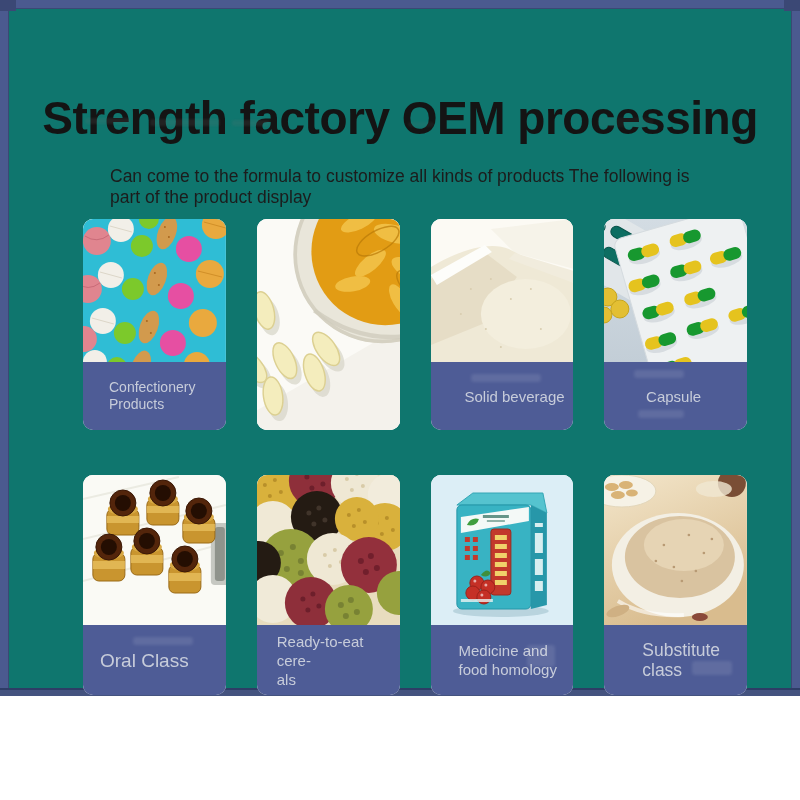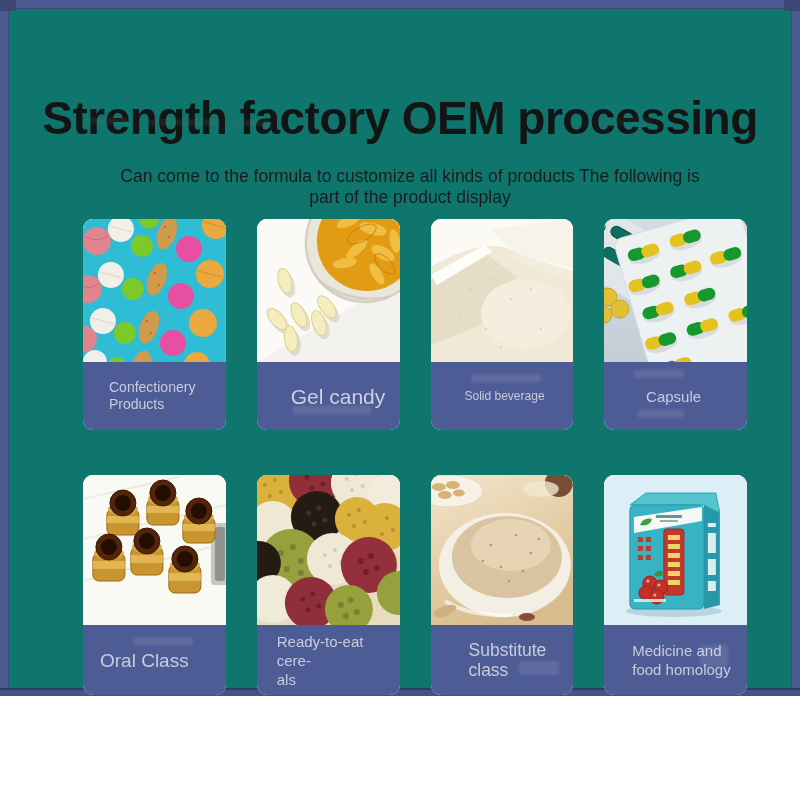--- a/index.html
+++ b/index.html
@@ -9,36 +9,36 @@
   .frame-top{position:absolute;top:0;left:0;right:0;height:8px;background:#4b5a8f;border-bottom:1px solid #3b4974;}
   .frame-bottom{position:absolute;bottom:0;left:0;right:0;height:6px;background:#44537f;border-top:2px solid #2e3c66;}
   .frame-left{position:absolute;top:0;left:0;bottom:0;width:8px;background:#4b5a8f;border-right:1px solid #3b4974;}
   .frame-right{position:absolute;top:0;right:0;bottom:0;width:8px;background:#4b5a8f;border-left:1px solid #3b4974;}
   .corner{position:absolute;top:0;width:16px;height:11px;background:#3b4875;}
   .corner.tl{left:0;} .corner.tr{right:0;}
 
   .title{position:absolute;top:62px;left:8px;right:8px;text-align:center;
          font-size:46px;line-height:50px;color:#141414;letter-spacing:-0.5px;white-space:nowrap;}
   .subtitle{position:absolute;left:110px;top:148px;width:600px;font-size:17.5px;line-height:21px;
-            color:#1c1c1c;white-space:pre-line;text-align:center;}
+            color:#1c1c1c;white-space:pre-line;}
   .footer{position:absolute;left:145px;top:712px;width:570px;font-size:17.5px;line-height:22px;
           color:#1c1c1c;white-space:pre-line;}
 
   .ghost{position:absolute;background:rgba(110,110,110,0.16);filter:blur(1px);border-radius:2px;}
 
   .grid{position:absolute;left:83px;top:219px;width:664px;display:grid;
         grid-template-columns:repeat(4,1fr);grid-template-rows:211px 220px;column-gap:31px;row-gap:45px;}
   .card{border-radius:10px;overflow:hidden;display:flex;flex-direction:column;background:#fff;}
   .card-img{flex:1;position:relative;background:#eee;}
   .card-img svg{position:absolute;inset:0;width:100%;height:100%;display:block;}
   .card-band{position:relative;height:68px;background:#4e5c96;color:#c7ccda;display:flex;align-items:center;
              padding:0 8px 0 26px;font-size:14px;line-height:17px;white-space:pre-line;}
   .row2 .card-band{height:70px;}
   .band-gel{font-size:21px;color:#ccd1df;padding-left:34px;}
-  .band-solid{font-size:12px;padding-left:34px;}
+  .band-solid{font-size:15px;padding-left:34px;}
   .band-capsule{font-size:15px;justify-content:center;padding-left:4px;}
   .band-oral{font-size:19px;padding-left:17px;}
   .band-cereal{font-size:15px;line-height:19px;padding-left:20px;}
   .band-medicine{font-size:15px;line-height:19px;padding-left:28px;}
   .band-substitute{font-size:17.5px;line-height:20px;padding-left:38px;}
   .smudge{position:absolute;background:rgba(255,255,255,0.10);filter:blur(1.5px);border-radius:3px;}
 </style>
 </head>
 <body>
 
@@ -143,21 +143,20 @@
           <g fill="#f4edbd" stroke="#dcd092">
             <ellipse cx="28" cy="62" rx="6.5" ry="13" transform="rotate(-15 28 62)"></ellipse>
             <ellipse cx="20" cy="100" rx="6.5" ry="13" transform="rotate(-40 20 100)"></ellipse>
             <ellipse cx="42" cy="96" rx="6.5" ry="13" transform="rotate(-25 42 96)"></ellipse>
             <ellipse cx="62" cy="104" rx="6.5" ry="13" transform="rotate(-18 62 104)"></ellipse>
             <ellipse cx="34" cy="120" rx="6.5" ry="13" transform="rotate(-8 34 120)"></ellipse>
             <ellipse cx="70" cy="88" rx="6.5" ry="13" transform="rotate(-35 70 88)"></ellipse>
           </g>
         </svg>
       </div>
-      <div class="card-band band-gel">Gel candy<span class="smudge" style="left:36px;top:44px;width:78px;height:9px;"></span></div>
     </div>
 
     <div class="card row1">
       <div class="card-img">
         <svg viewBox="0 0 143 143" preserveAspectRatio="xMidYMid slice">
           <rect width="143" height="143" fill="#fcfaf4"></rect>
           <path d="M60,10 L143,0 L143,50 L84,34 Z" fill="#f6f3e9"></path>
           <path d="M0,48 C30,30 60,22 78,30 L143,64 L143,143 L0,143 Z" fill="#efe9d6"></path>
           <path d="M0,60 L52,32 L86,58 L54,104 L0,126 Z" fill="#e6ddc6"></path>
           <path d="M84,34 L143,52 L143,64 L78,40 Z" fill="#f1ecdd"></path>
@@ -431,61 +430,20 @@
                 <circle cx="84" cy="130" r="3"></circle>
                 <circle cx="94" cy="125" r="3"></circle>
                 <circle cx="100" cy="137" r="3"></circle>
                 <circle cx="89" cy="141" r="3"></circle>
               </g>
             </g>
         </svg>
       </div>
       <div class="card-band band-cereal">Ready-to-eat cere-
 als</div>
-    </div>
-
-    <div class="card row2">
-      <div class="card-img">
-        <svg viewBox="0 0 143 150" preserveAspectRatio="xMidYMid slice">
-          <defs>
-              <linearGradient id="g8" x1="0" y1="0" x2="0.4" y2="1">
-                <stop offset="0" stop-color="#f3e6cb"></stop>
-                <stop offset="1" stop-color="#d9bc8e"></stop>
-              </linearGradient>
-            </defs>
-          <rect width="143" height="150" fill="url(#g8)"></rect>
-          <ellipse cx="18" cy="16" rx="34" ry="16" fill="#f6f2e6" stroke="#e2d6ba"></ellipse>
-          <g fill="#d9b376">
-              <ellipse cx="8" cy="12" rx="7" ry="4"></ellipse>
-              <ellipse cx="22" cy="10" rx="7" ry="4"></ellipse>
-              <ellipse cx="14" cy="20" rx="7" ry="4"></ellipse>
-              <ellipse cx="28" cy="18" rx="6" ry="3.5"></ellipse>
-            </g>
-          <circle cx="128" cy="8" r="14" fill="#7a4e35"></circle>
-          <ellipse cx="110" cy="14" rx="18" ry="8" fill="#f0e7d2" opacity="0.8"></ellipse>
-          <ellipse cx="74" cy="90" rx="66" ry="52" fill="#f3efe4"></ellipse>
-          <ellipse cx="76" cy="82" rx="55" ry="41" fill="#d9c3a0"></ellipse>
-          <ellipse cx="80" cy="70" rx="40" ry="26" fill="#e6d4b4"></ellipse>
-          <g fill="#b89a74">
-              <circle cx="60" cy="70" r="1.3"></circle>
-              <circle cx="85" cy="60" r="1.3"></circle>
-              <circle cx="100" cy="78" r="1.3"></circle>
-              <circle cx="70" cy="92" r="1.3"></circle>
-              <circle cx="92" cy="96" r="1.3"></circle>
-              <circle cx="52" cy="86" r="1.3"></circle>
-              <circle cx="108" cy="64" r="1.3"></circle>
-              <circle cx="78" cy="106" r="1.3"></circle>
-            </g>
-          <path d="M14,126 Q40,142 80,140" stroke="#ffffff" stroke-width="4" fill="none" opacity="0.6"></path>
-          <ellipse cx="14" cy="136" rx="12" ry="5" fill="#cfb083" transform="rotate(-20 14 136)"></ellipse>
-          <ellipse cx="96" cy="142" rx="8" ry="4" fill="#8a4a3a"></ellipse>
-        </svg>
-      </div>
-      <div class="card-band band-substitute">Substitute
-class<span class="smudge" style="left:88px;top:36px;width:40px;height:14px;"></span></div>
     </div>
 
     <div class="card row2">
       <div class="card-img">
         <svg viewBox="0 0 143 150" preserveAspectRatio="xMidYMid slice">
           <rect width="143" height="150" fill="#dceef6"></rect>
           <ellipse cx="70" cy="136" rx="48" ry="6" fill="#b9d4de"></ellipse>
           <polygon points="26,30 42,18 112,18 116,38 100,30" fill="#55c3cf" stroke="#35a6b5"></polygon>
           <polygon points="100,30 116,38 116,130 100,134" fill="#2797a9"></polygon>
           <rect x="26" y="30" width="74" height="104" rx="5" fill="#38b3c3" stroke="#2596a8"></rect>
@@ -528,18 +486,59 @@
               <rect x="104" y="84" width="8" height="16"></rect>
               <rect x="104" y="106" width="8" height="10"></rect>
             </g>
           <rect x="30" y="124" width="32" height="3" fill="#e8f4f2" opacity="0.8"></rect>
         </svg>
       </div>
       <div class="card-band band-medicine">Medicine and
 food homology<span class="smudge" style="left:96px;top:20px;width:28px;height:22px;"></span></div>
     </div>
 
+    <div class="card row2">
+      <div class="card-img">
+        <svg viewBox="0 0 143 150" preserveAspectRatio="xMidYMid slice">
+          <defs>
+              <linearGradient id="g8" x1="0" y1="0" x2="0.4" y2="1">
+                <stop offset="0" stop-color="#f3e6cb"></stop>
+                <stop offset="1" stop-color="#d9bc8e"></stop>
+              </linearGradient>
+            </defs>
+          <rect width="143" height="150" fill="url(#g8)"></rect>
+          <ellipse cx="18" cy="16" rx="34" ry="16" fill="#f6f2e6" stroke="#e2d6ba"></ellipse>
+          <g fill="#d9b376">
+              <ellipse cx="8" cy="12" rx="7" ry="4"></ellipse>
+              <ellipse cx="22" cy="10" rx="7" ry="4"></ellipse>
+              <ellipse cx="14" cy="20" rx="7" ry="4"></ellipse>
+              <ellipse cx="28" cy="18" rx="6" ry="3.5"></ellipse>
+            </g>
+          <circle cx="128" cy="8" r="14" fill="#7a4e35"></circle>
+          <ellipse cx="110" cy="14" rx="18" ry="8" fill="#f0e7d2" opacity="0.8"></ellipse>
+          <ellipse cx="74" cy="90" rx="66" ry="52" fill="#f3efe4"></ellipse>
+          <ellipse cx="76" cy="82" rx="55" ry="41" fill="#d9c3a0"></ellipse>
+          <ellipse cx="80" cy="70" rx="40" ry="26" fill="#e6d4b4"></ellipse>
+          <g fill="#b89a74">
+              <circle cx="60" cy="70" r="1.3"></circle>
+              <circle cx="85" cy="60" r="1.3"></circle>
+              <circle cx="100" cy="78" r="1.3"></circle>
+              <circle cx="70" cy="92" r="1.3"></circle>
+              <circle cx="92" cy="96" r="1.3"></circle>
+              <circle cx="52" cy="86" r="1.3"></circle>
+              <circle cx="108" cy="64" r="1.3"></circle>
+              <circle cx="78" cy="106" r="1.3"></circle>
+            </g>
+          <path d="M14,126 Q40,142 80,140" stroke="#ffffff" stroke-width="4" fill="none" opacity="0.6"></path>
+          <ellipse cx="14" cy="136" rx="12" ry="5" fill="#cfb083" transform="rotate(-20 14 136)"></ellipse>
+          <ellipse cx="96" cy="142" rx="8" ry="4" fill="#8a4a3a"></ellipse>
+        </svg>
+      </div>
+      <div class="card-band band-substitute">Substitute
+class<span class="smudge" style="left:88px;top:36px;width:40px;height:14px;"></span></div>
+    </div>
+
   </div>
 
   <div class="ghost" style="left:480px;top:736px;width:200px;height:9px;opacity:.4;"></div>
   <div class="ghost" style="left:300px;top:754px;width:180px;height:7px;opacity:.35;"></div>
 
 </div>
 
 </body></html>

